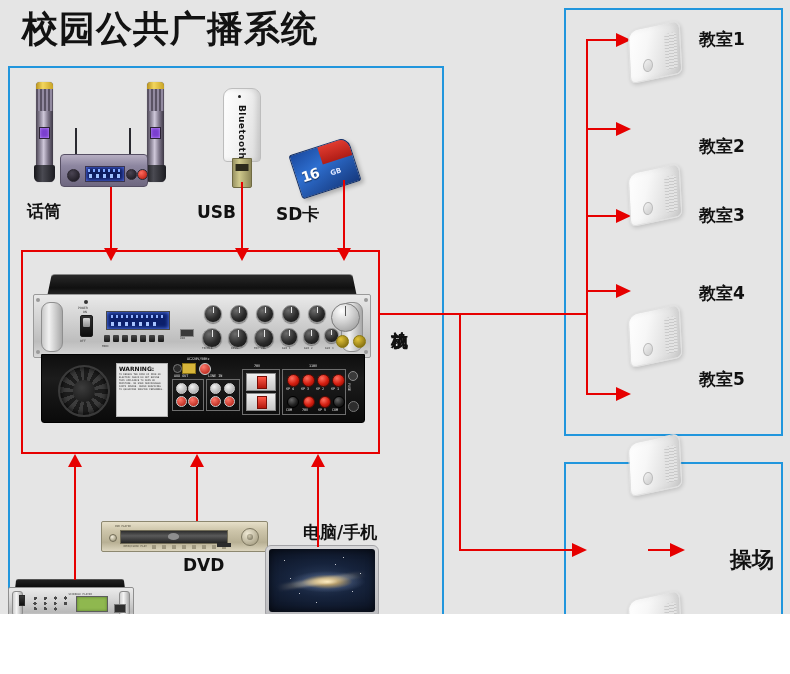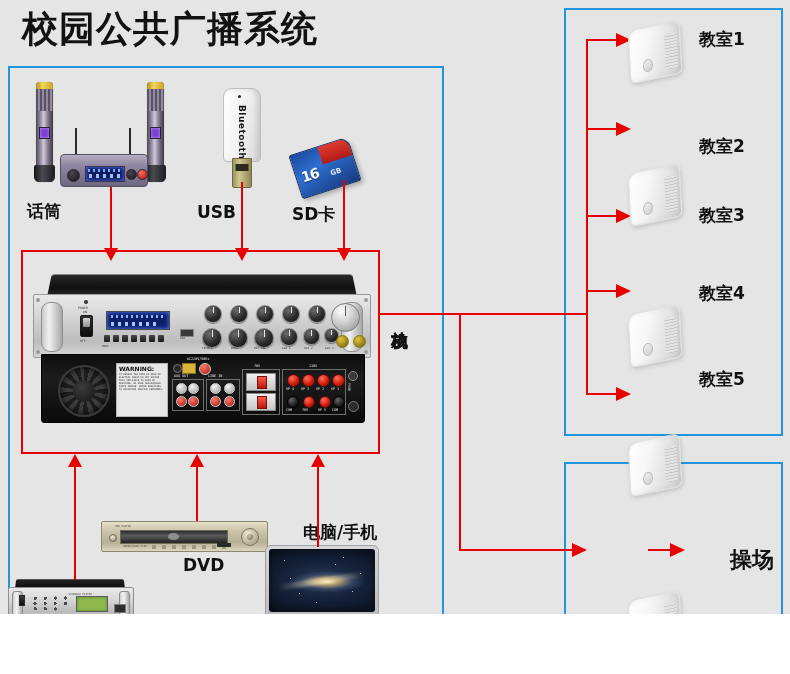--- a/index.html
+++ b/index.html
@@ -554,21 +554,21 @@
   </div>
   <div class="abs cn-label lbl-18" style="left:197px; top:202px;">USB</div>
 
   <div class="abs" style="left:294px; top:145px; width:62px; height:48px;">
     <div class="abs sd" style="left:0; top:0; width:60px; height:44px;">
       <div class="band"></div>
       <div class="cap">16</div>
       <div class="gb">GB</div>
     </div>
   </div>
-  <div class="abs cn-label lbl-18" style="left:292px; top:203px;">SD卡</div>
+  <div class="abs cn-label lbl-18" style="left:276px; top:203px;">SD卡</div>
 
   <div class="abs red-box" id="amp-box"></div>
 
   <div class="abs" style="left:33px; top:272px; width:336px; height:160px;">
 
     <div class="abs amp-top" style="left:14px; top:0; width:310px; height:25px;"></div>
 
     <div class="abs amp-face" style="left:0px; top:22px; width:336px; height:62px;">
 
       <div class="abs amp-handle" style="left:7px; top:7px; width:20px; height:48px;"></div>

